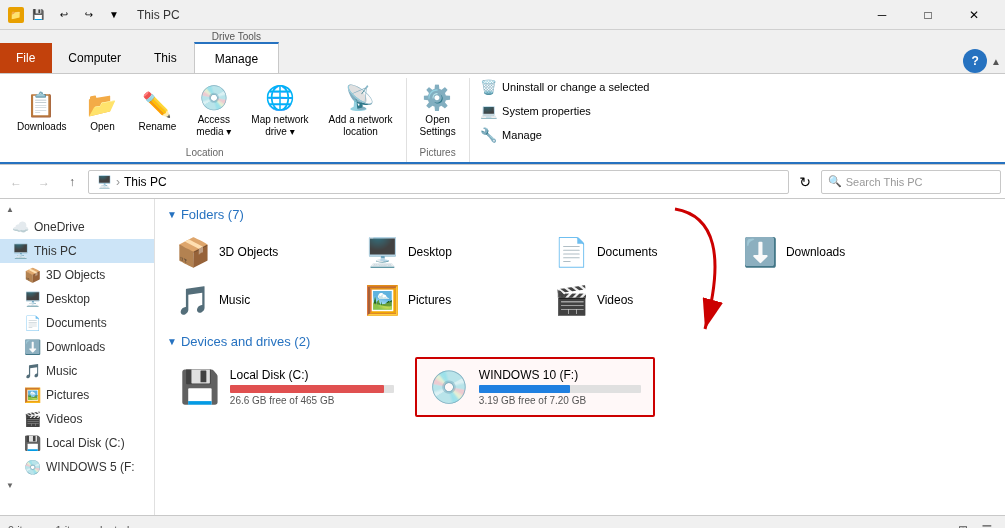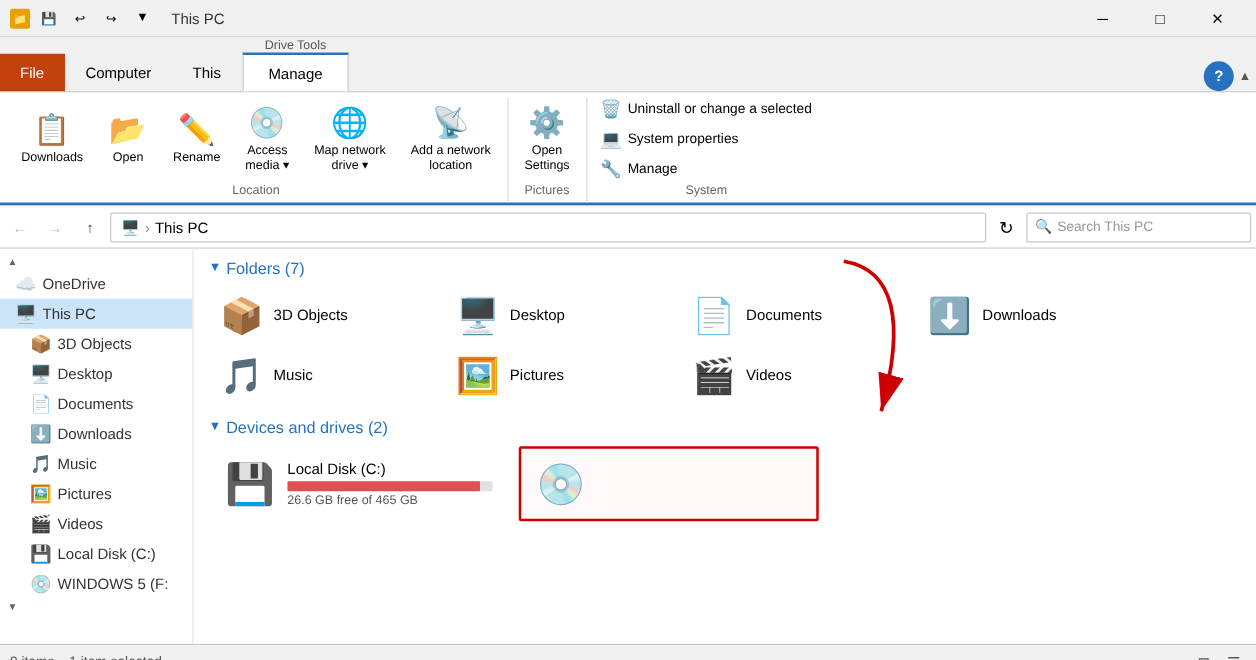--- a/index.html
+++ b/index.html
@@ -304,21 +304,20 @@
           <div class="ribbon-btn-small">
             <span class="icon">💻</span>
             <span>System properties</span>
           </div>
           <div class="ribbon-btn-small">
             <span class="icon">🔧</span>
             <span>Manage</span>
           </div>
         </div>
       </div>
-      <div class="ribbon-group-label">System</div>
     </div>
   </div>
 </div>
 
 <div class="address-bar">
   <div class="nav-btn disabled">←</div>
   <div class="nav-btn disabled">→</div>
   <div class="nav-btn">↑</div>
   <div class="address-path">
     <span>🖥️</span>
@@ -440,20 +439,27 @@
         <div class="device-info">
           <div class="device-name">Local Disk (C:)</div>
           <div class="progress-bar-container">
             <div class="progress-bar red" style="width:94%;"></div>
           </div>
           <div class="device-space">26.6 GB free of 465 GB</div>
         </div>
       </div>
       <div class="device-item highlighted">
         <span class="device-icon">💿</span>
+        <div class="device-info">
+          <div class="device-name">WINDOWS 10 (F:)</div>
+          <div class="progress-bar-container">
+            <div class="progress-bar blue" style="width:56%;"></div>
+          </div>
+          <div class="device-space">3.19 GB free of 7.20 GB</div>
+        </div>
       </div>
     </div>
   </div>
 </div>
 
 <div class="status-bar">
   <span>9 items</span>
   <span>1 item selected</span>
   <div class="status-bar-right">
     <div class="view-btn">⊞</div>

